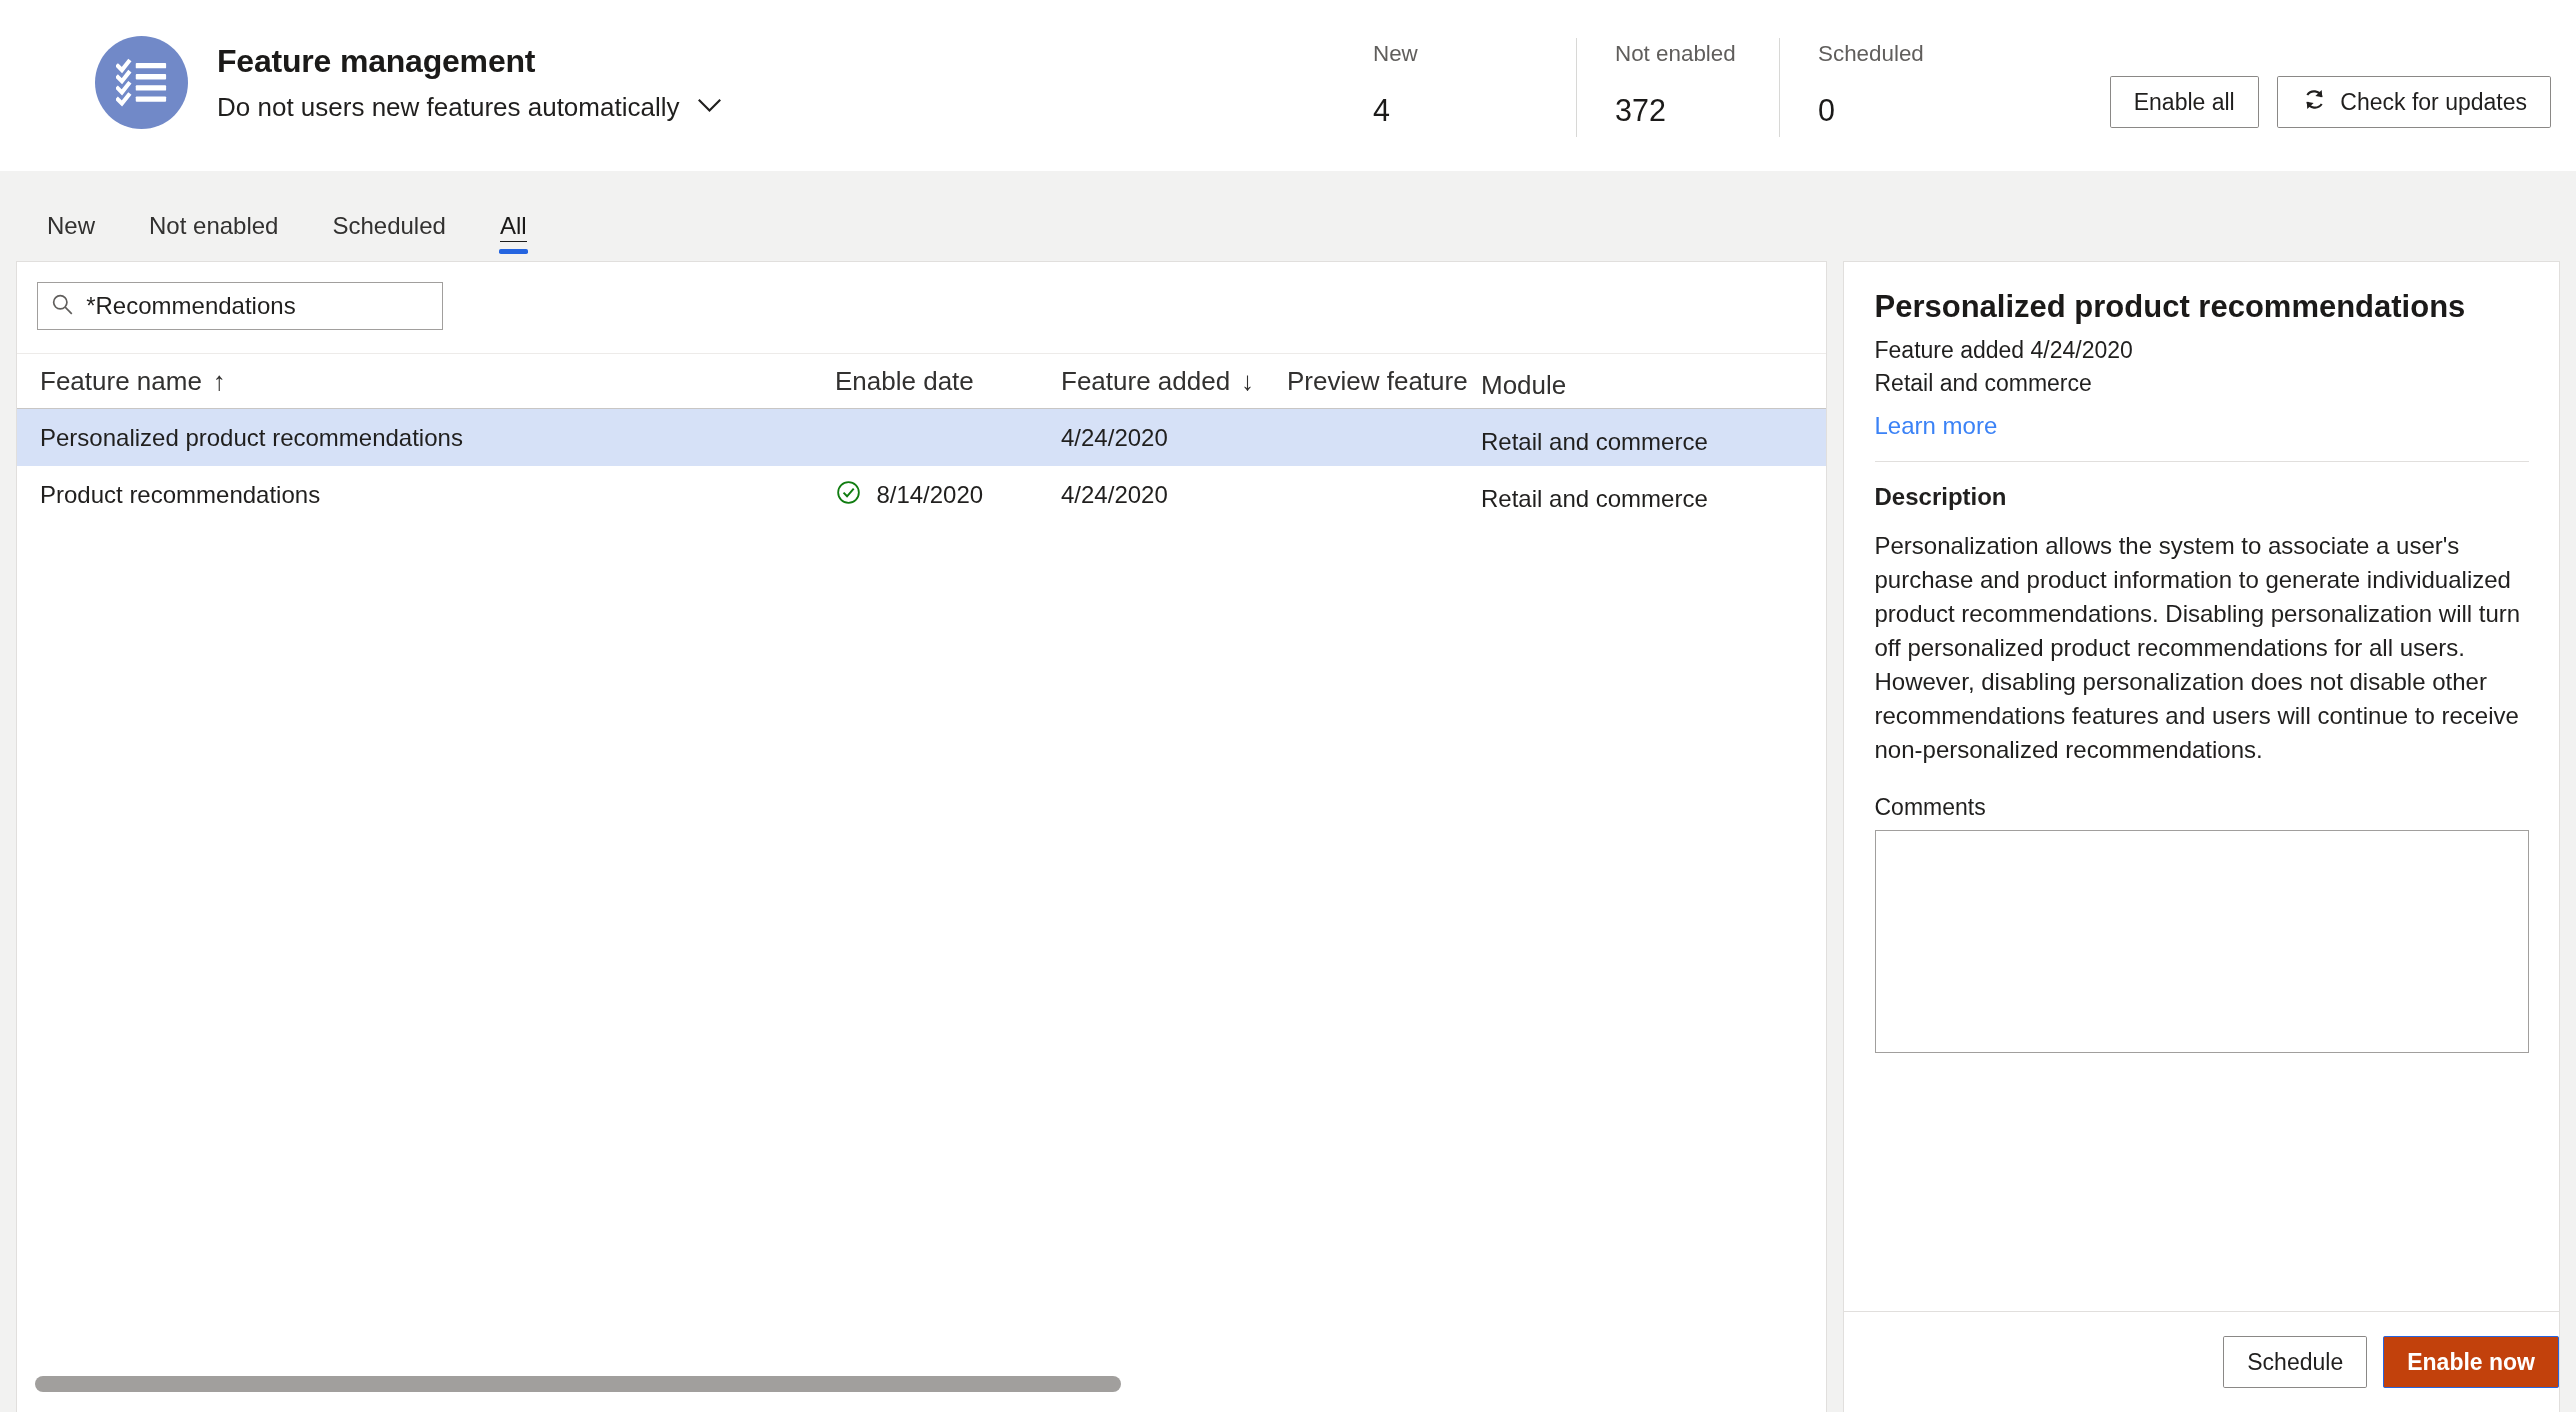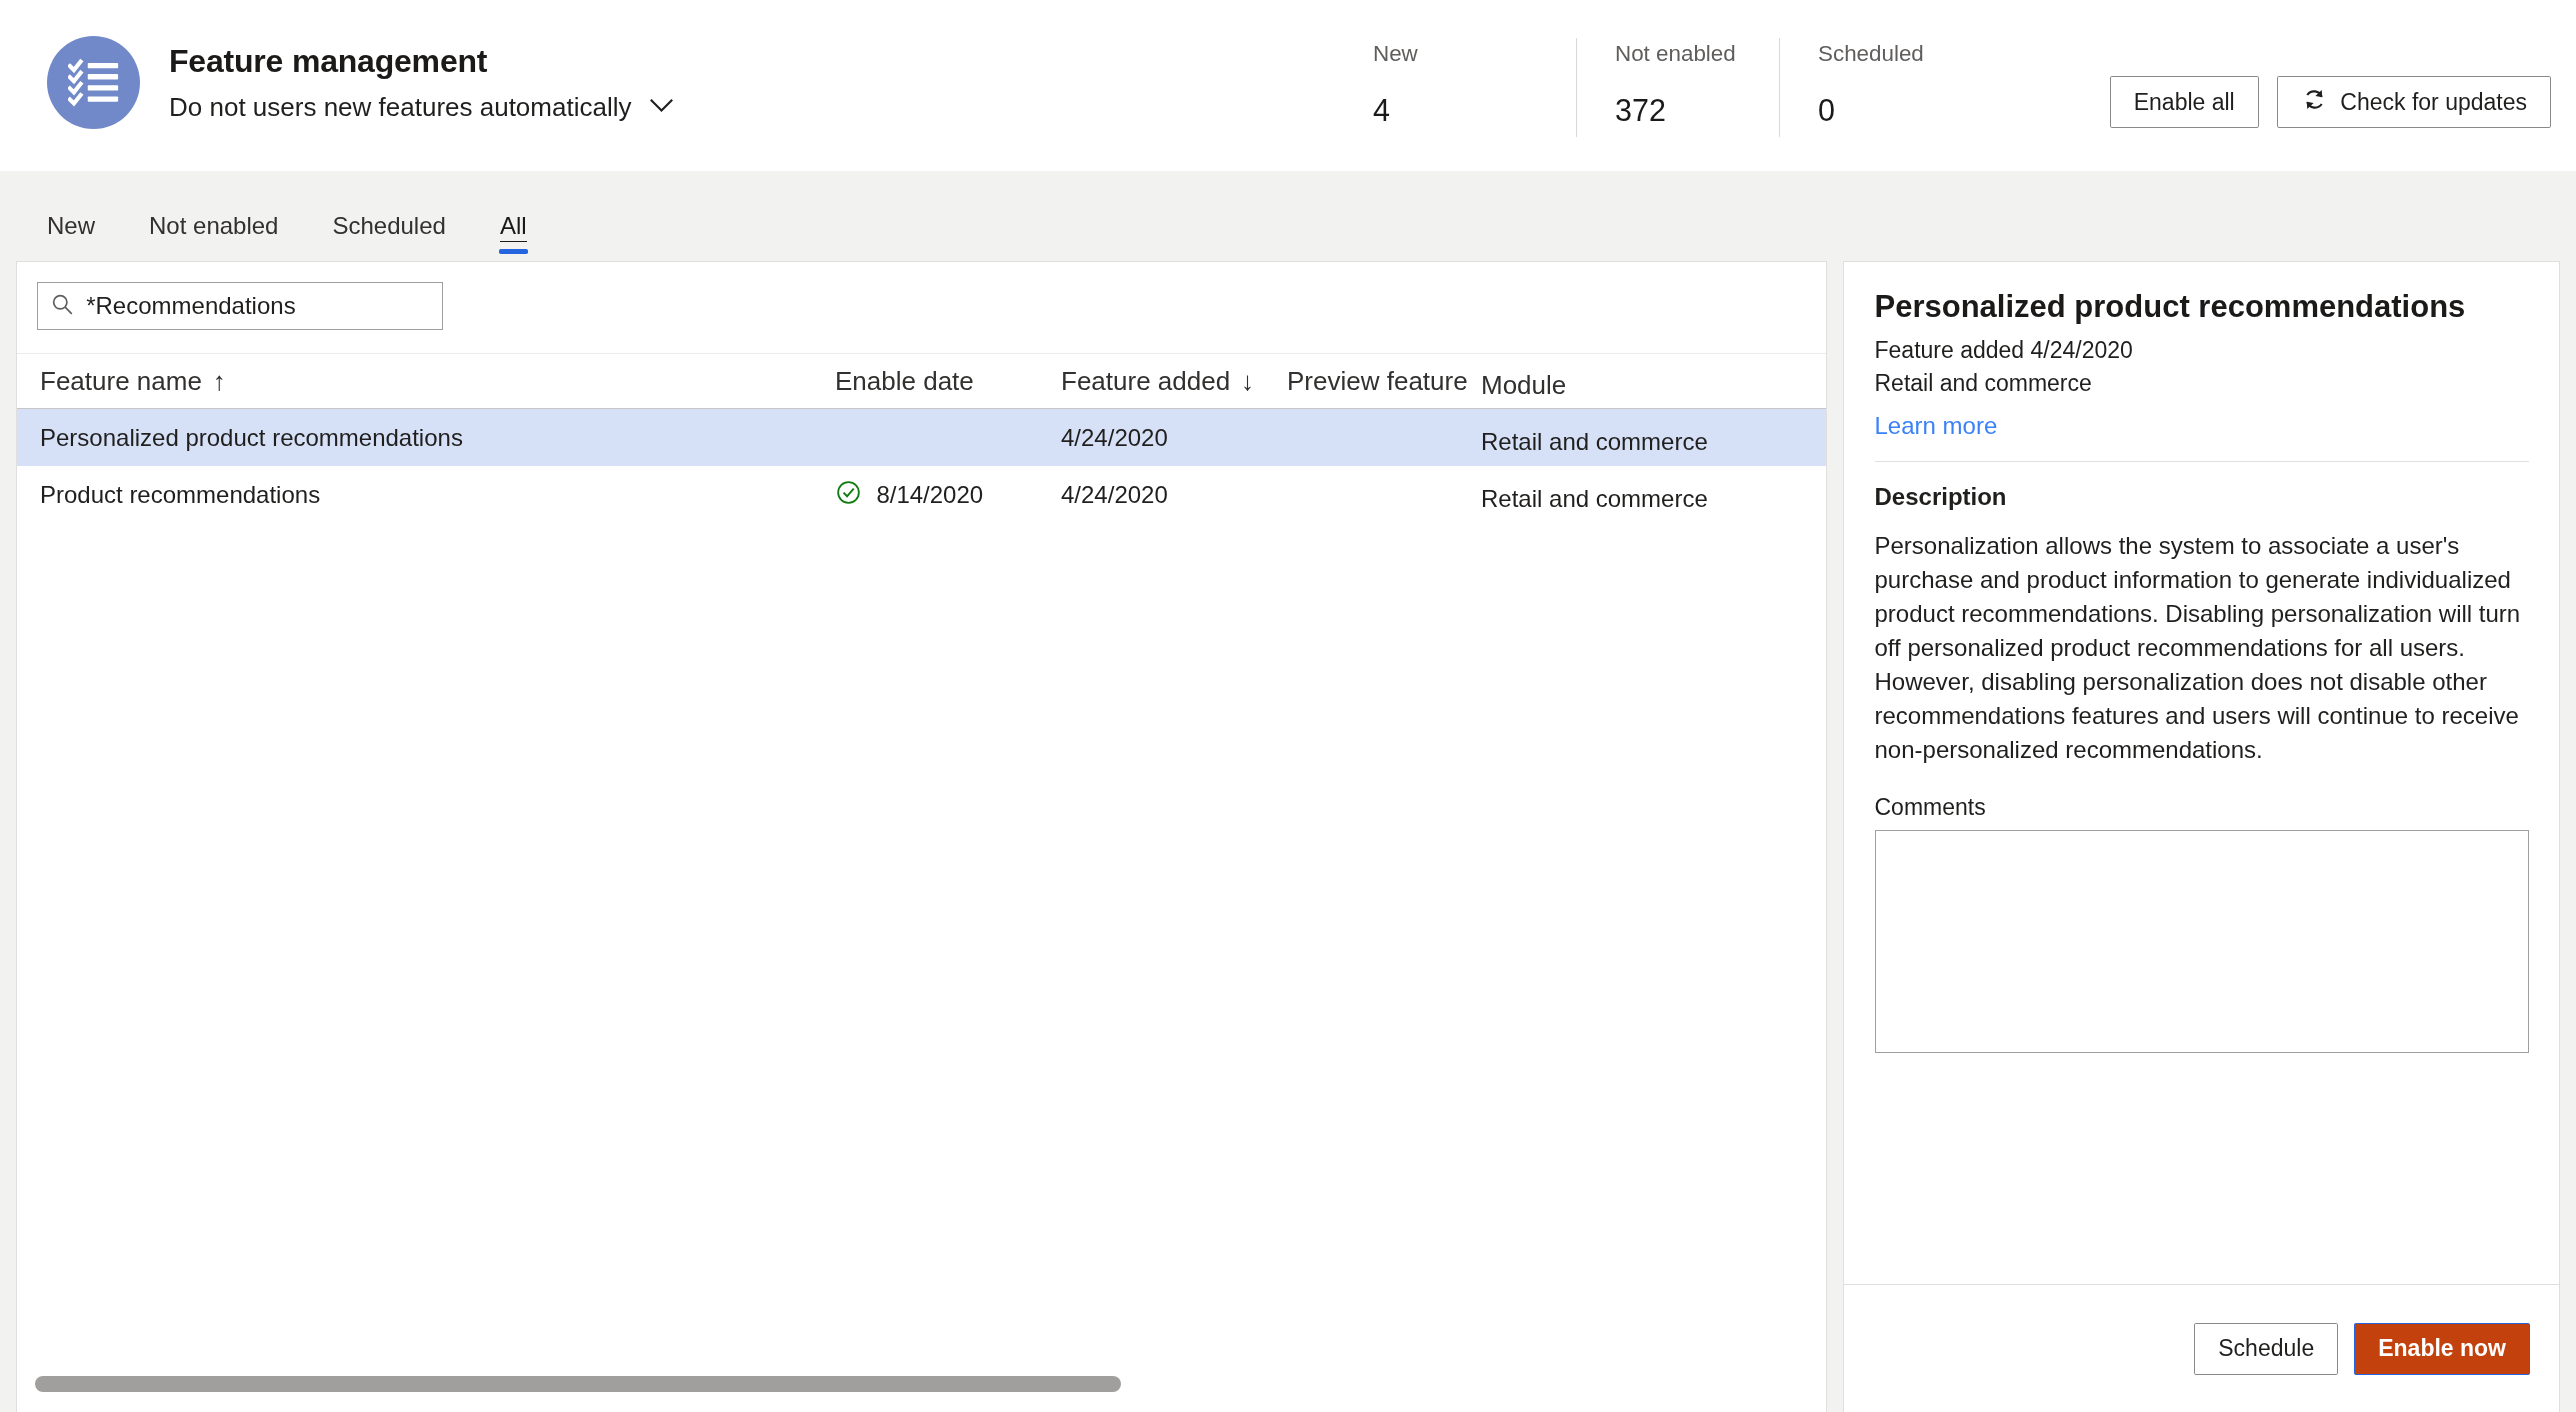--- a/index.html
+++ b/index.html
@@ -10,20 +10,21 @@
     overflow: hidden;
   }
 
   
   .app-header {
     position: relative;
     height: 171px;
     background: #ffffff;
     display: flex;
     align-items: flex-start;
+    padding-left: 48px;
   }
   .header-left {
     display: flex;
     align-items: flex-start;
     padding: 36px 0 0 47px;
   }
   .app-icon {
     width: 93px; height: 93px;
     border-radius: 50%;
     background: #7189c8;
@@ -239,24 +240,23 @@
   }
   .comments-box {
     margin-top: 10.8px;
     height: 223px;
     border: 0.9px solid #a19f9d;
     background: #ffffff;
   }
 
   .detail-footer {
     border-top: 0.9px solid #e1dfdd;
-    height: 128px;
+    height: 101px;
     display: flex; align-items: center; justify-content: flex-end;
     gap: 16px;
-    padding-right: 29px;
   }
   .btn-primary {
     background: #c2410c;
     color: #ffffff;
     border: 0.9px solid #2565e0;
     font-weight: bold;
     font-size: 23px;
     height: 52px; padding: 0 23px;
     border-radius: 1.8px; cursor: pointer;
     font-family: "Liberation Sans", sans-serif;

